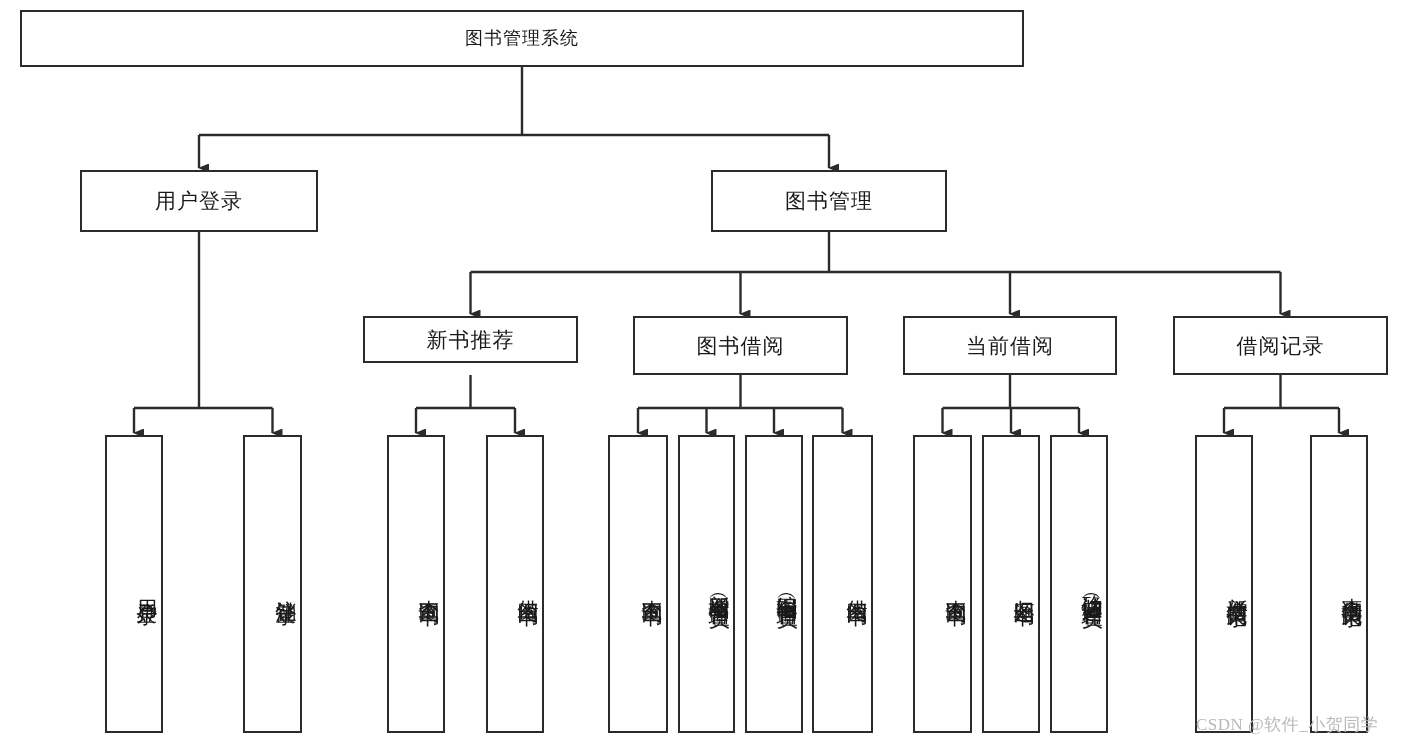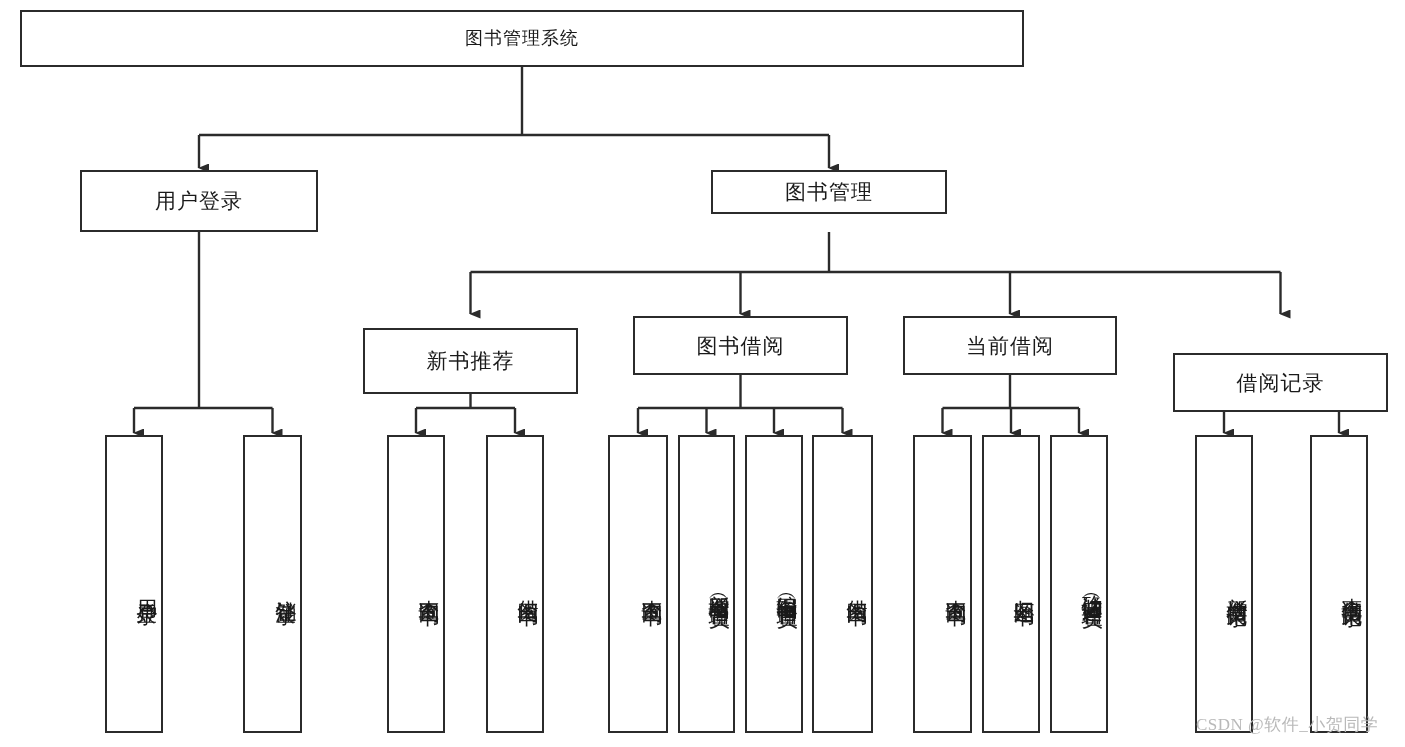--- a/index.html
+++ b/index.html
@@ -110,37 +110,37 @@
   </svg>
 
   <div class="node horiz root" style="left: 20px; top: 10px; width: 1004px; height: 57px;">
       <span>图书管理系统</span>
     </div>
 
   <div class="node horiz" style="left: 80px; top: 170px; width: 238px; height: 62px;">
       <span>用户登录</span>
     </div>
 
-  <div class="node horiz" style="left: 711px; top: 170px; width: 236px; height: 44px;">
+  <div class="node horiz" style="left: 711px; top: 170px; width: 236px; height: 62px;">
       <span>图书管理</span>
     </div>
 
-  <div class="node horiz" style="left: 363px; top: 328px; width: 215px; height: 66px;">
+  <div class="node horiz" style="left: 363px; top: 316px; width: 215px; height: 47px;">
       <span>新书推荐</span>
     </div>
 
   <div class="node horiz" style="left: 633px; top: 316px; width: 215px; height: 59px;">
       <span>图书借阅</span>
     </div>
 
   <div class="node horiz" style="left: 903px; top: 316px; width: 214px; height: 59px; align-items: center;">
       <span>当前借阅</span>
     </div>
 
-  <div class="node horiz" style="left: 1173px; top: 316px; width: 215px; height: 59px; margin-top: 37px;">
+  <div class="node horiz" style="left: 1173px; top: 316px; width: 215px; height: 59px;">
       <span>借阅记录</span>
     </div>
 
   <div class="node vert" style="left: 105px; top: 435px; width: 58px; height: 298px;">
       <span>用户登录</span>
     </div>
 
   <div class="node vert" style="left: 243px; top: 435px; width: 59px; height: 298px;">
       <span>注销登录</span>
     </div>

